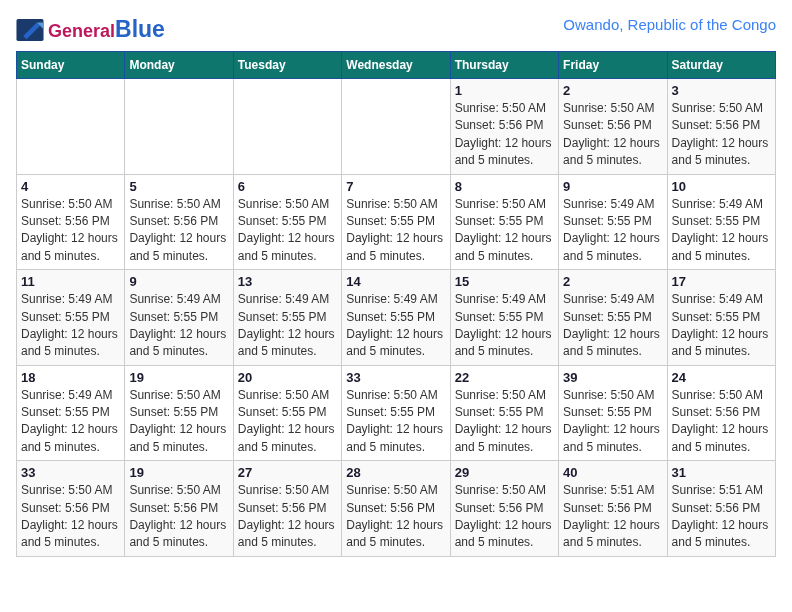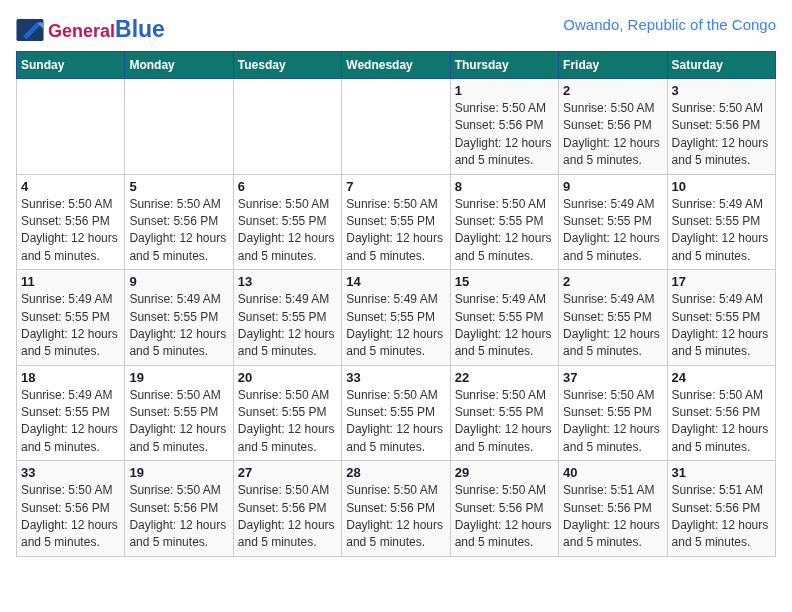--- a/index.html
+++ b/index.html
@@ -281,21 +281,21 @@
 and 5 minutes.</div>
         </td>
         <td>
           <div class="day-number">22</div>
           <div class="day-info" style="white-space: pre-line;">Sunrise: 5:50 AM
 Sunset: 5:55 PM
 Daylight: 12 hours
 and 5 minutes.</div>
         </td>
         <td>
-          <div class="day-number">37</div>
+          <div class="day-number">39</div>
           <div class="day-info" style="white-space: pre-line;">Sunrise: 5:50 AM
 Sunset: 5:55 PM
 Daylight: 12 hours
 and 5 minutes.</div>
         </td>
         <td>
           <div class="day-number">24</div>
           <div class="day-info" style="white-space: pre-line;">Sunrise: 5:50 AM
 Sunset: 5:56 PM
 Daylight: 12 hours

